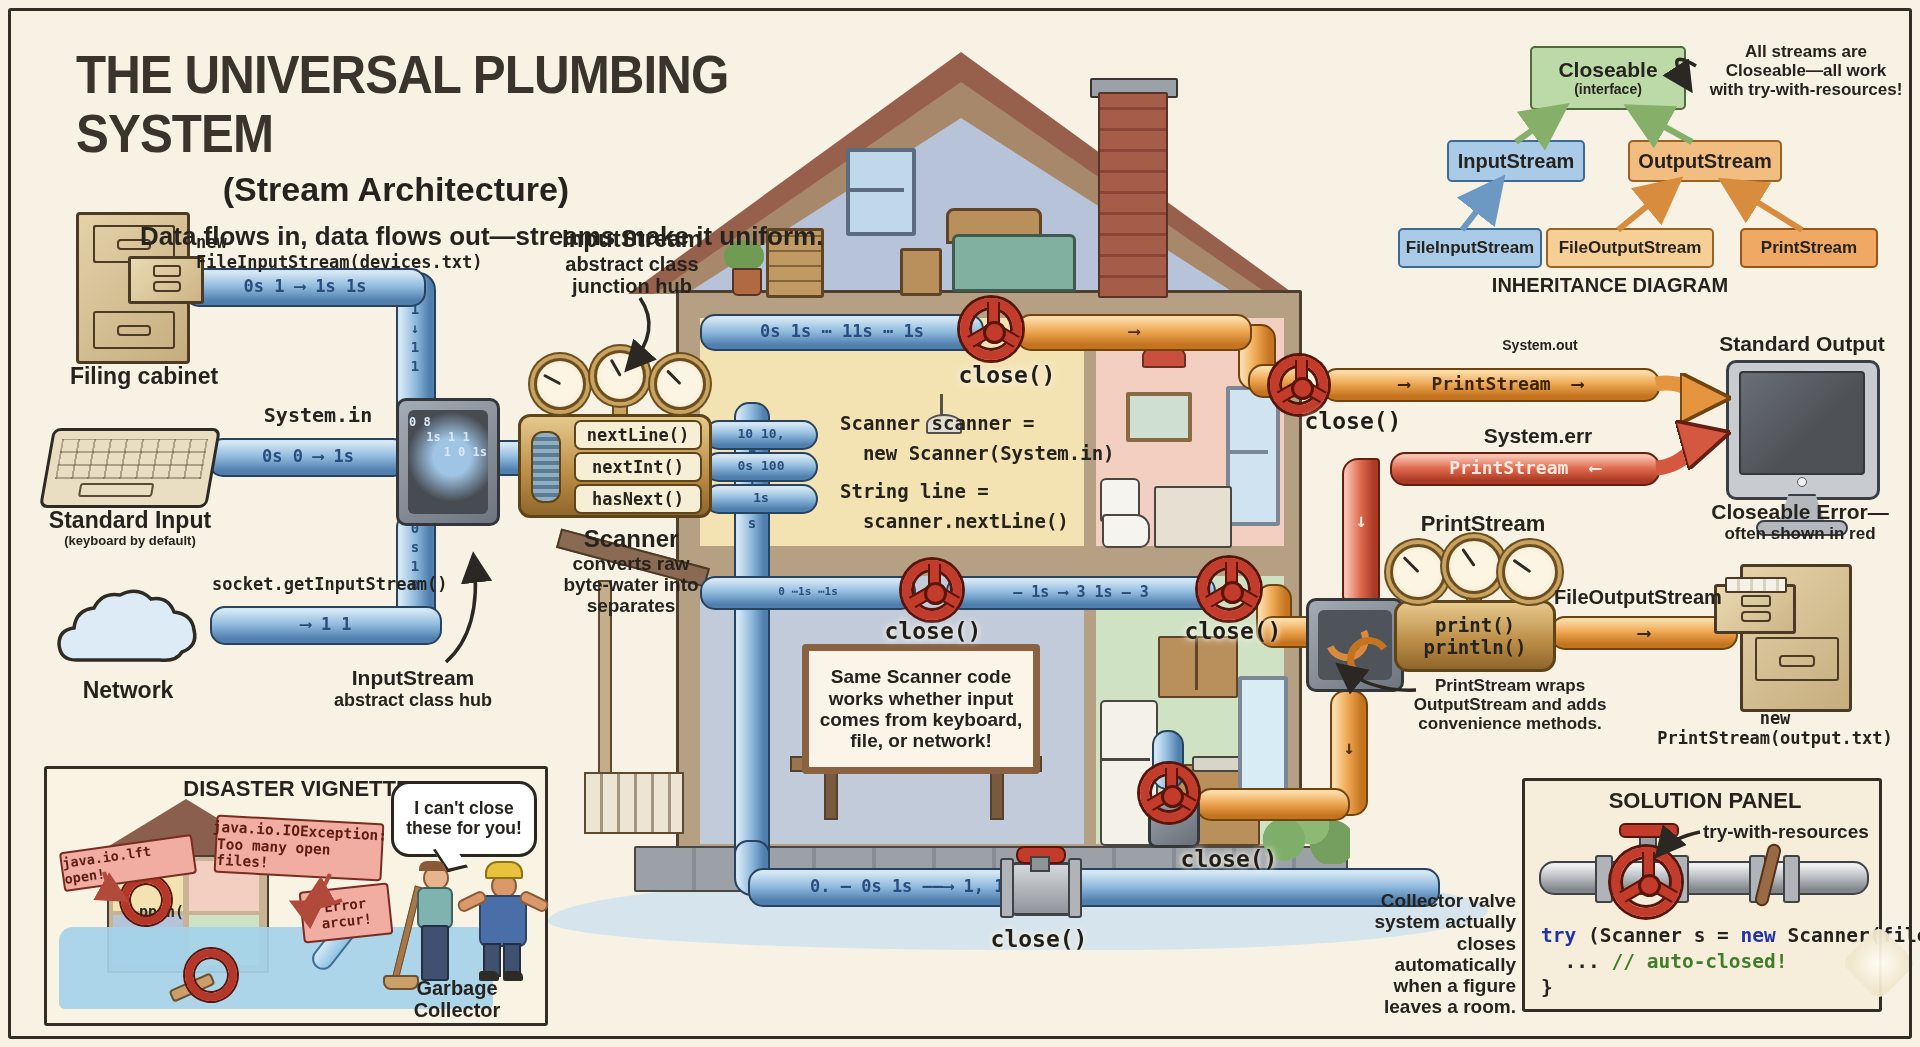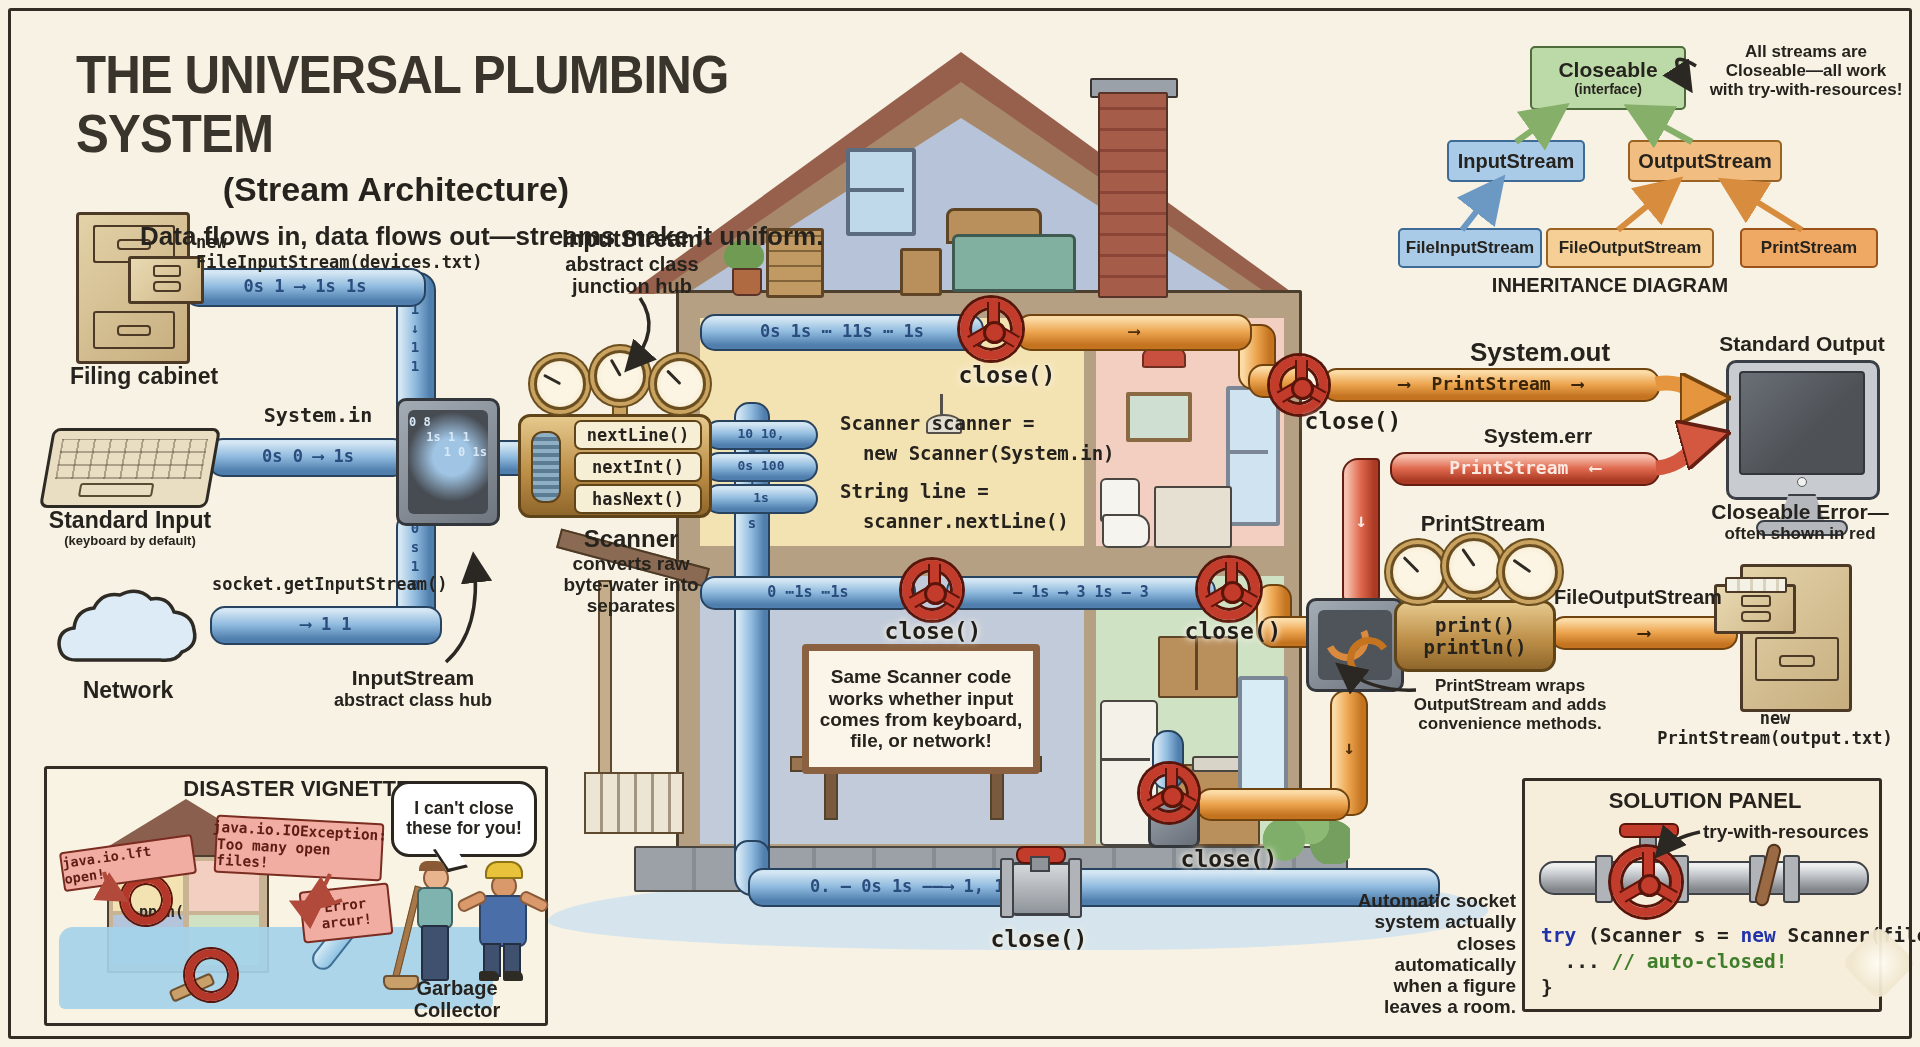--- a/index.html
+++ b/index.html
@@ -279,21 +279,21 @@
   <div class="close-lbl" style="left:952px;top:362px;width:110px">close()</div>
 
   <div class="abs mono" style="left:840px;top:408px;width:230px;font-size:19px;line-height:30px;z-index:5">
     <span class="ln" style="white-space:pre">Scanner scanner =</span>
     <span class="ln" style="white-space:pre">  new Scanner(System.in)</span>
     <span class="ln" style="white-space:pre;margin-top:8px">String line =</span>
     <span class="ln" style="white-space:pre">  scanner.nextLine()</span>
   </div>
 
   <div class="pipe-h" style="left:700px;top:576px;width:212px;height:30px">
-    <span class="bits" style="font-size:15px;line-height:28px">0 ⋯1s ⋯1s</span>
+    <span class="bits" style="font-size:11px;line-height:28px">0 ⋯1s ⋯1s</span>
     </div>
   <div class="pipe-h" style="left:946px;top:576px;width:266px;height:30px">
     <span class="bits" style="font-size:15px;line-height:28px">–  1s  ⟶ 3   1s — 3</span>
     </div>
   <div class="valve" style="left:902px;top:560px;width:60px;height:60px">
     <div class="v-ring"></div>
     <div class="v-spoke"></div>
     <div class="v-spoke" style="transform:rotate(120deg)"></div>
     <div class="v-spoke" style="transform:rotate(240deg)"></div>
     <div class="v-hub"></div>
@@ -348,21 +348,21 @@
   <div class="close-lbl" style="left:984px;top:926px;width:110px">close()</div>
 
   <div class="valve" style="left:1270px;top:356px;width:58px;height:58px">
     <div class="v-ring"></div>
     <div class="v-spoke"></div>
     <div class="v-spoke" style="transform:rotate(120deg)"></div>
     <div class="v-spoke" style="transform:rotate(240deg)"></div>
     <div class="v-hub"></div>
   </div>
   <div class="close-lbl" style="left:1298px;top:408px;width:110px">close()</div>
-  <div class="abs lbl c" style="left:1440px;top:338px;width:200px;font-size:26px;z-index:7">System.out</div>
+  <div class="abs lbl c" style="left:1440px;top:338px;width:200px;font-size:14px;z-index:7">System.out</div>
   <div class="pipe-h orange-h" style="left:1322px;top:368px;width:334px;height:30px">
     <span class="bits" style="line-height:28px;color:#3a2508;font-size:18px">
       <span>⟶</span>&nbsp;&nbsp;<span>PrintStream</span>&nbsp;&nbsp;<span>⟶</span></span>
   </div>
   <div class="abs lbl c" style="left:1448px;top:424px;width:180px;font-size:21px;z-index:7">System.err</div>
   <div class="pipe-h red-h" style="left:1390px;top:452px;width:266px;height:30px">
     <span class="bits" style="line-height:28px;color:#fbe8e0;font-size:18px">
       <span>PrintStream</span>&nbsp;&nbsp;<span>⟵</span></span>
   </div>
   <div class="pipe-v red-v" style="left:1342px;top:458px;width:34px;height:146px;border-radius:16px 4px 12px 12px">
@@ -418,21 +418,21 @@
     <div class="abs" style="left:36px;top:88px;width:32px;height:8px;border:2px solid #4c3a26;border-radius:4px"></div>
   </div>
   <div class="abs" style="left:1714px;top:584px;width:76px;height:44px;background:linear-gradient(135deg,#e9dab2,#cdb486);border:3px solid #4c3a26;border-radius:3px;z-index:6">
     <div class="abs" style="left:8px;top:-10px;width:58px;height:12px;background:repeating-linear-gradient(90deg,#f4f1e6 0 10px,#d9d2bd 10px 13px);border:2px solid #4c3a26;border-radius:2px"></div>
     <div class="abs" style="left:24px;top:8px;width:26px;height:8px;border:2px solid #4c3a26;border-radius:3px"></div>
     <div class="abs" style="left:24px;top:24px;width:26px;height:7px;border:2px solid #4c3a26;border-radius:4px"></div>
   </div>
   <div class="abs mono c" style="left:1642px;top:708px;width:266px;font-size:17px;z-index:7">new PrintStream(output.txt)</div>
 
   <div class="abs lbl r" style="left:1346px;top:890px;width:170px;font-size:19px;z-index:9">
-    <span class="ln">Automatic socket</span>
+    <span class="ln">Collector valve</span>
     <span class="ln">system actually</span>
     <span class="ln">closes automatically</span>
     <span class="ln">when a figure</span>
     <span class="ln">leaves a room.</span>
   </div>
 
   <div class="panel" style="left:44px;top:766px;width:498px;height:254px">
     <div class="abs lbl c" style="left:110px;top:8px;width:280px;font-size:22px">DISASTER VIGNETTE</div>
 
     <div class="abs" style="left:44px;top:30px;width:190px;height:58px;background:#8a5f4e;clip-path:polygon(50% 0,100% 100%,0 100%);z-index:1"></div>

